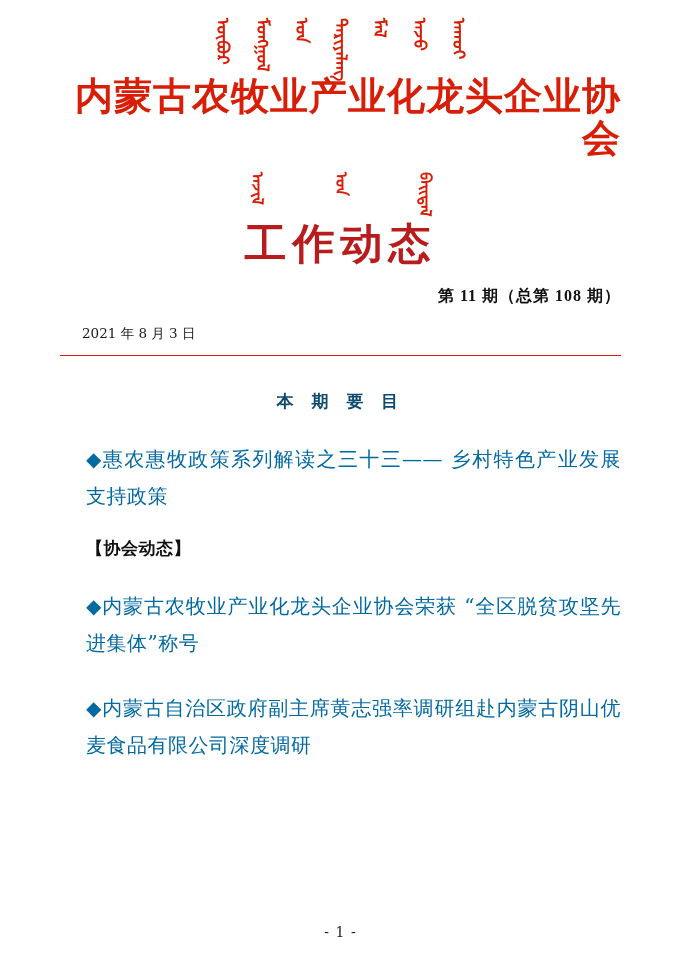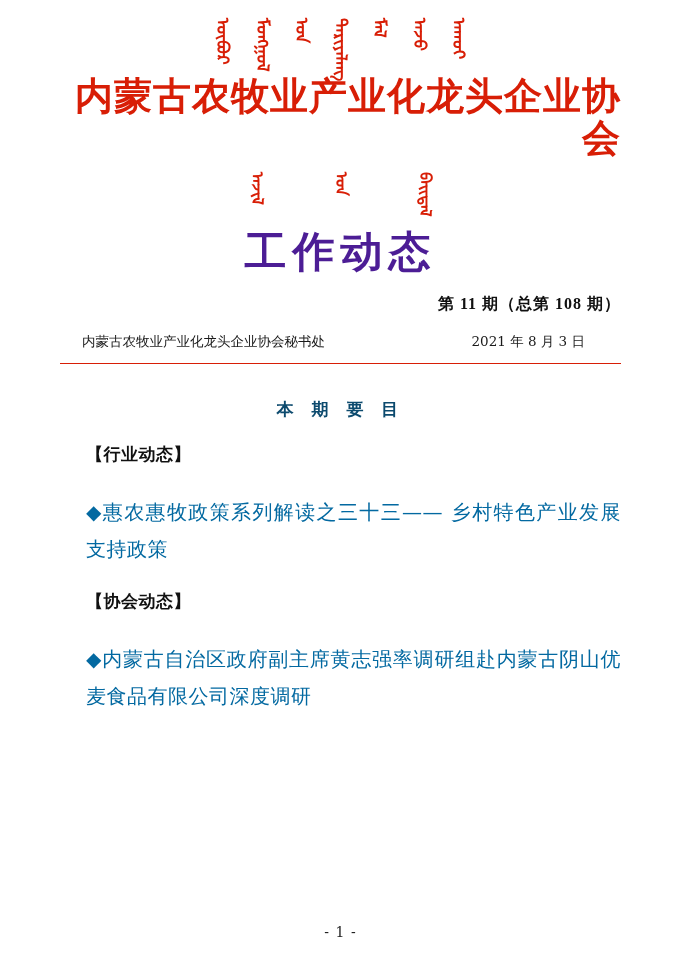--- a/index.html
+++ b/index.html
@@ -56,26 +56,26 @@
   .mong-col2 {
     writing-mode: vertical-lr;
     text-orientation: mixed;
     font-size: 16px;
     height: 46px;
     font-weight: bold;
     color: #d81e06;
   }
   .title-sub {
     text-align: center;
-    color: #4c1d95;
+    color: #b91c1c;
     font-family: "DejaVu Sans", sans-serif;
     font-weight: bold;
     font-size: 42px;
     letter-spacing: 6px;
-    margin-top: 10px;
+    margin-top: 2px;
     line-height: 1.15;
   }
   .issue-line {
     text-align: right;
     font-size: 16px;
     font-weight: bold;
     color: #111111;
     margin-top: 18px;
     letter-spacing: 1px;
     font-family: Liberation Serif, serif;
@@ -156,29 +156,28 @@
     <span class="mong-col2">ᠠᠵᠢᠯ</span>
     <span class="mong-col2">ᠤᠨ</span>
     <span class="mong-col2">ᠪᠠᠢᠳᠠᠯ</span>
   </div>
 
   <div class="title-sub">工作动态</div>
 
   <div class="issue-line">第 11 期（总第 108 期）</div>
 
   <div class="meta-row">
-    <span class="meta-left">内蒙古农牧业产业化龙头企业协会秘书处</span>
     <span class="meta-right">2021 年 8 月 3 日</span>
   </div>
 
   <div class="rule"></div>
 
   <div class="toc-title">本 期 要 目</div>
 
-  <div class="section-head">【行业动态】</div>
   <div class="entry">◆惠农惠牧政策系列解读之三十三——  乡村特色产业发展支持政策</div>
 
   <div class="section-head">【协会动态】</div>
+  <div class="entry">◆内蒙古农牧业产业化龙头企业协会荣获 “全区脱贫攻坚先进集体”称号</div>
   <div class="entry">◆内蒙古自治区政府副主席黄志强率调研组赴内蒙古阴山优麦食品有限公司深度调研</div>
 
   <div class="page-number">- 1 -</div>
 
 </div>
 
 </body></html>

